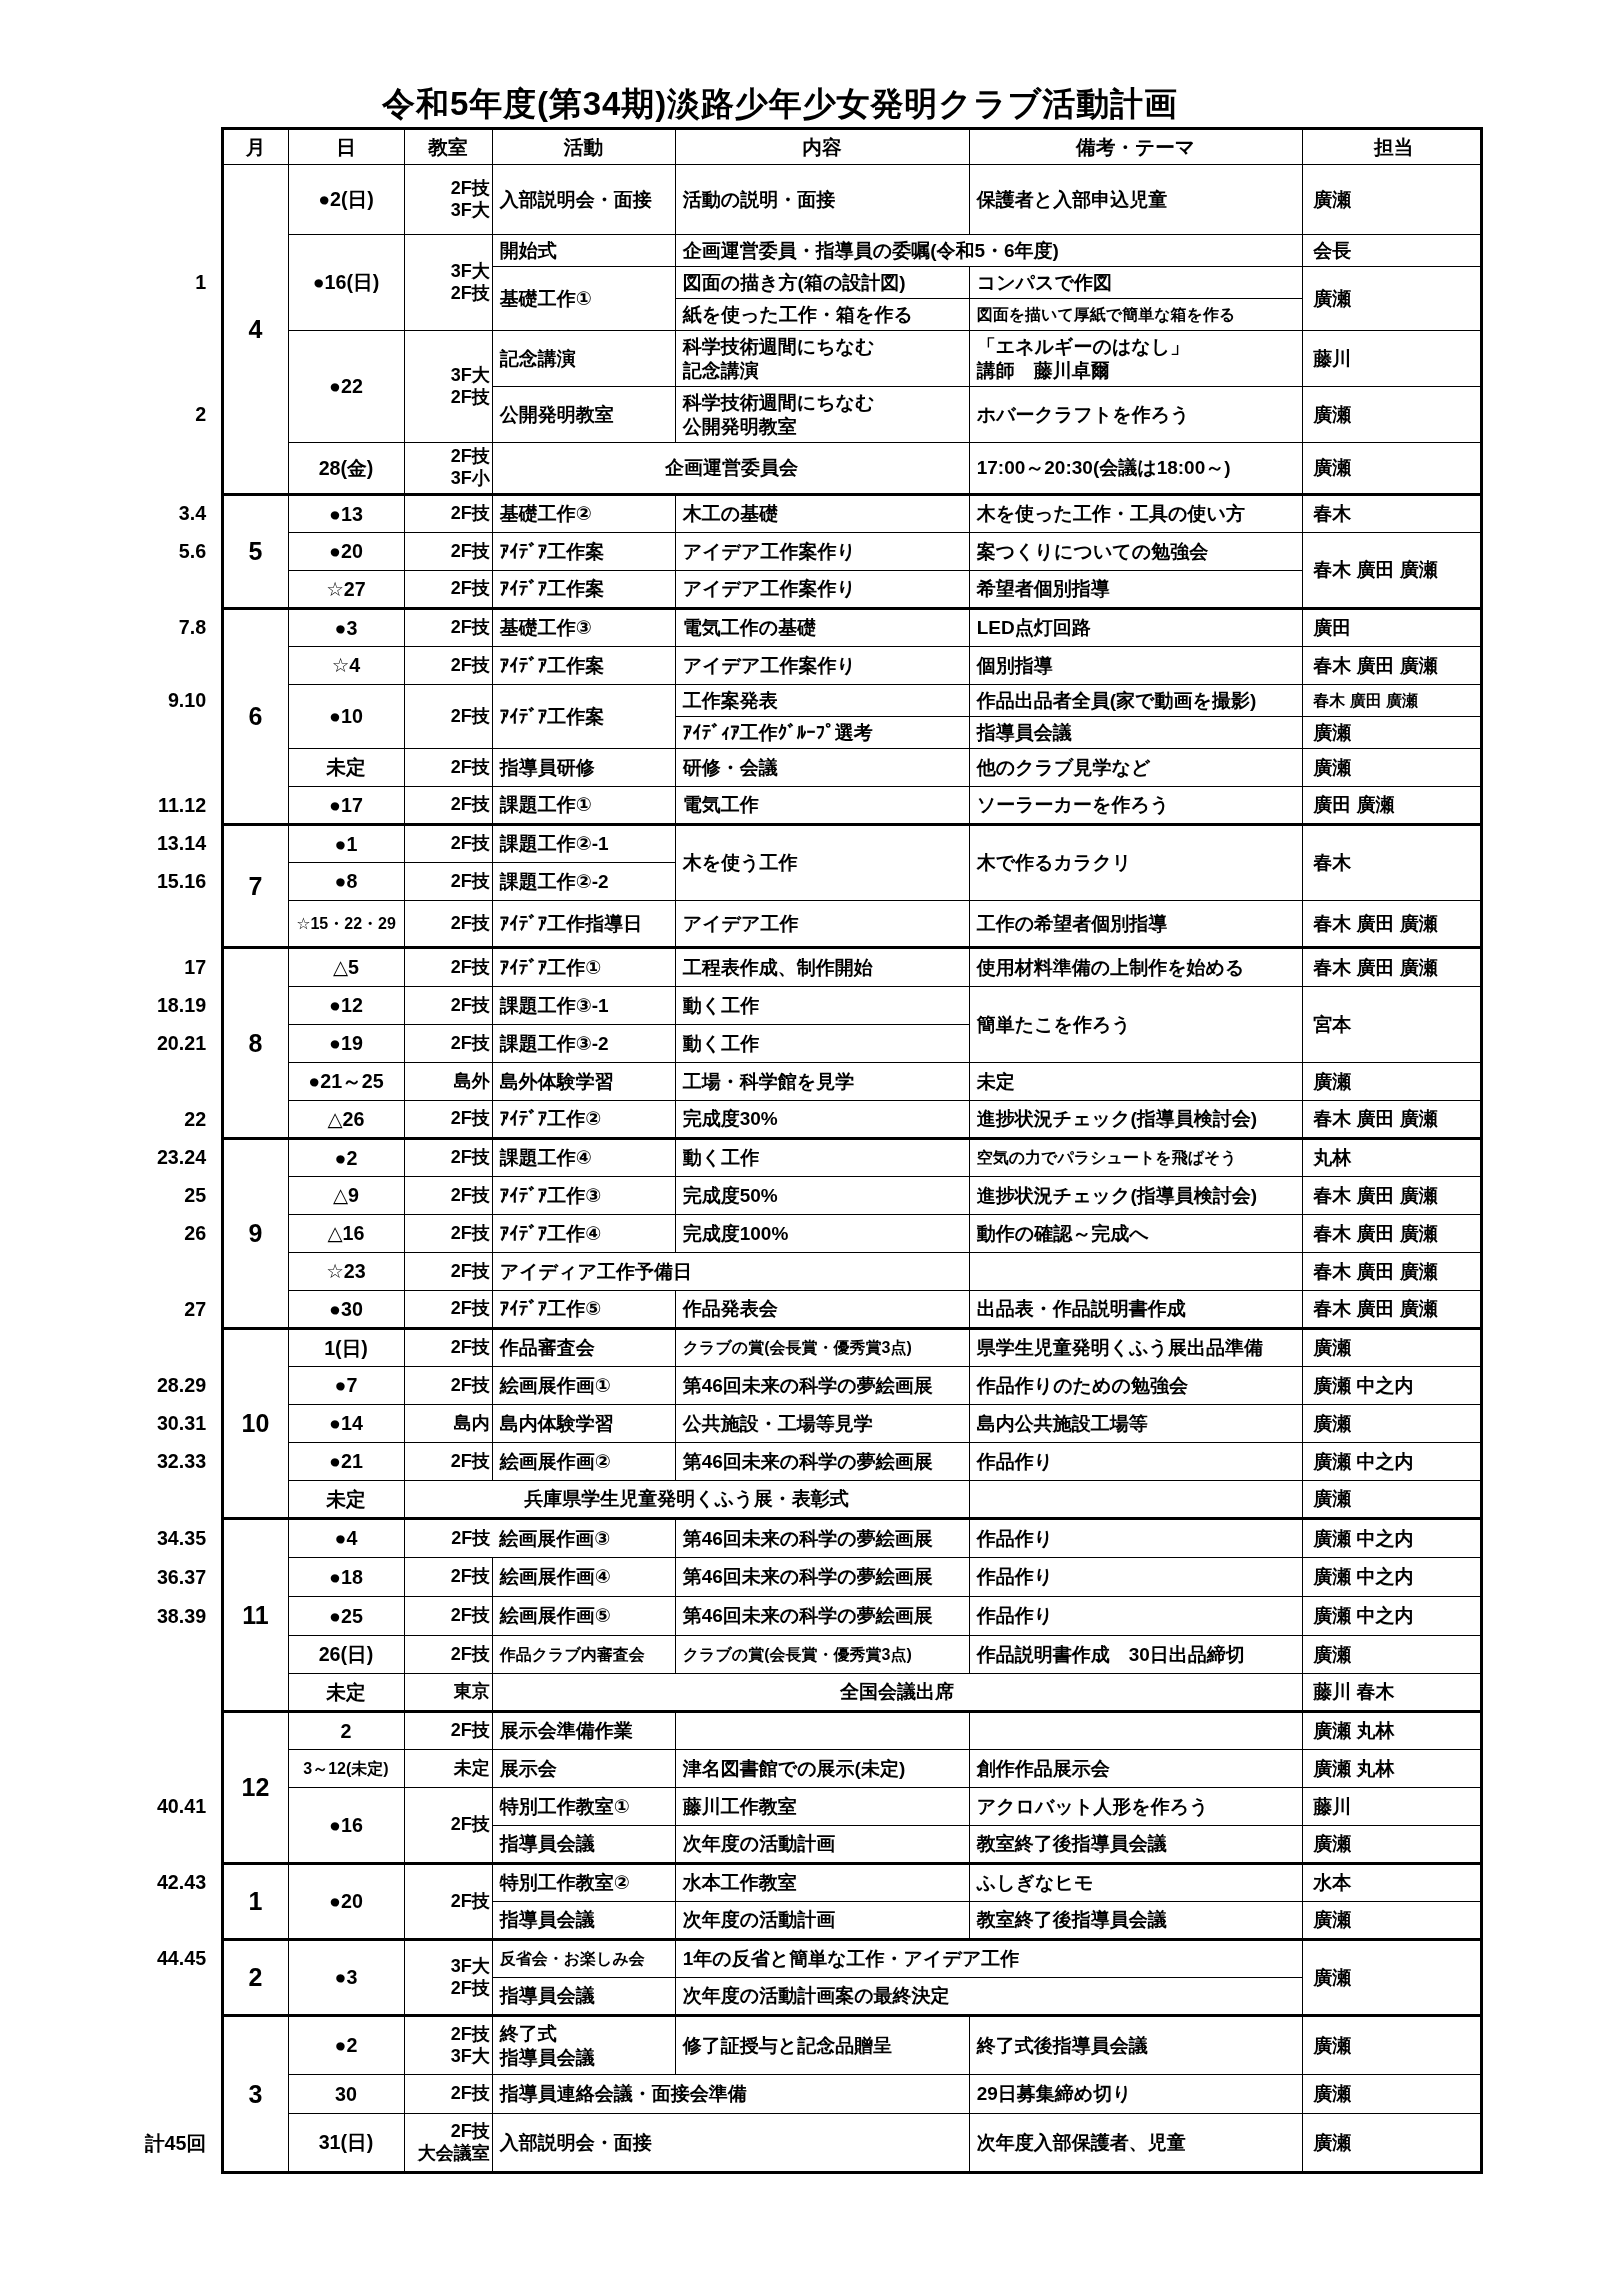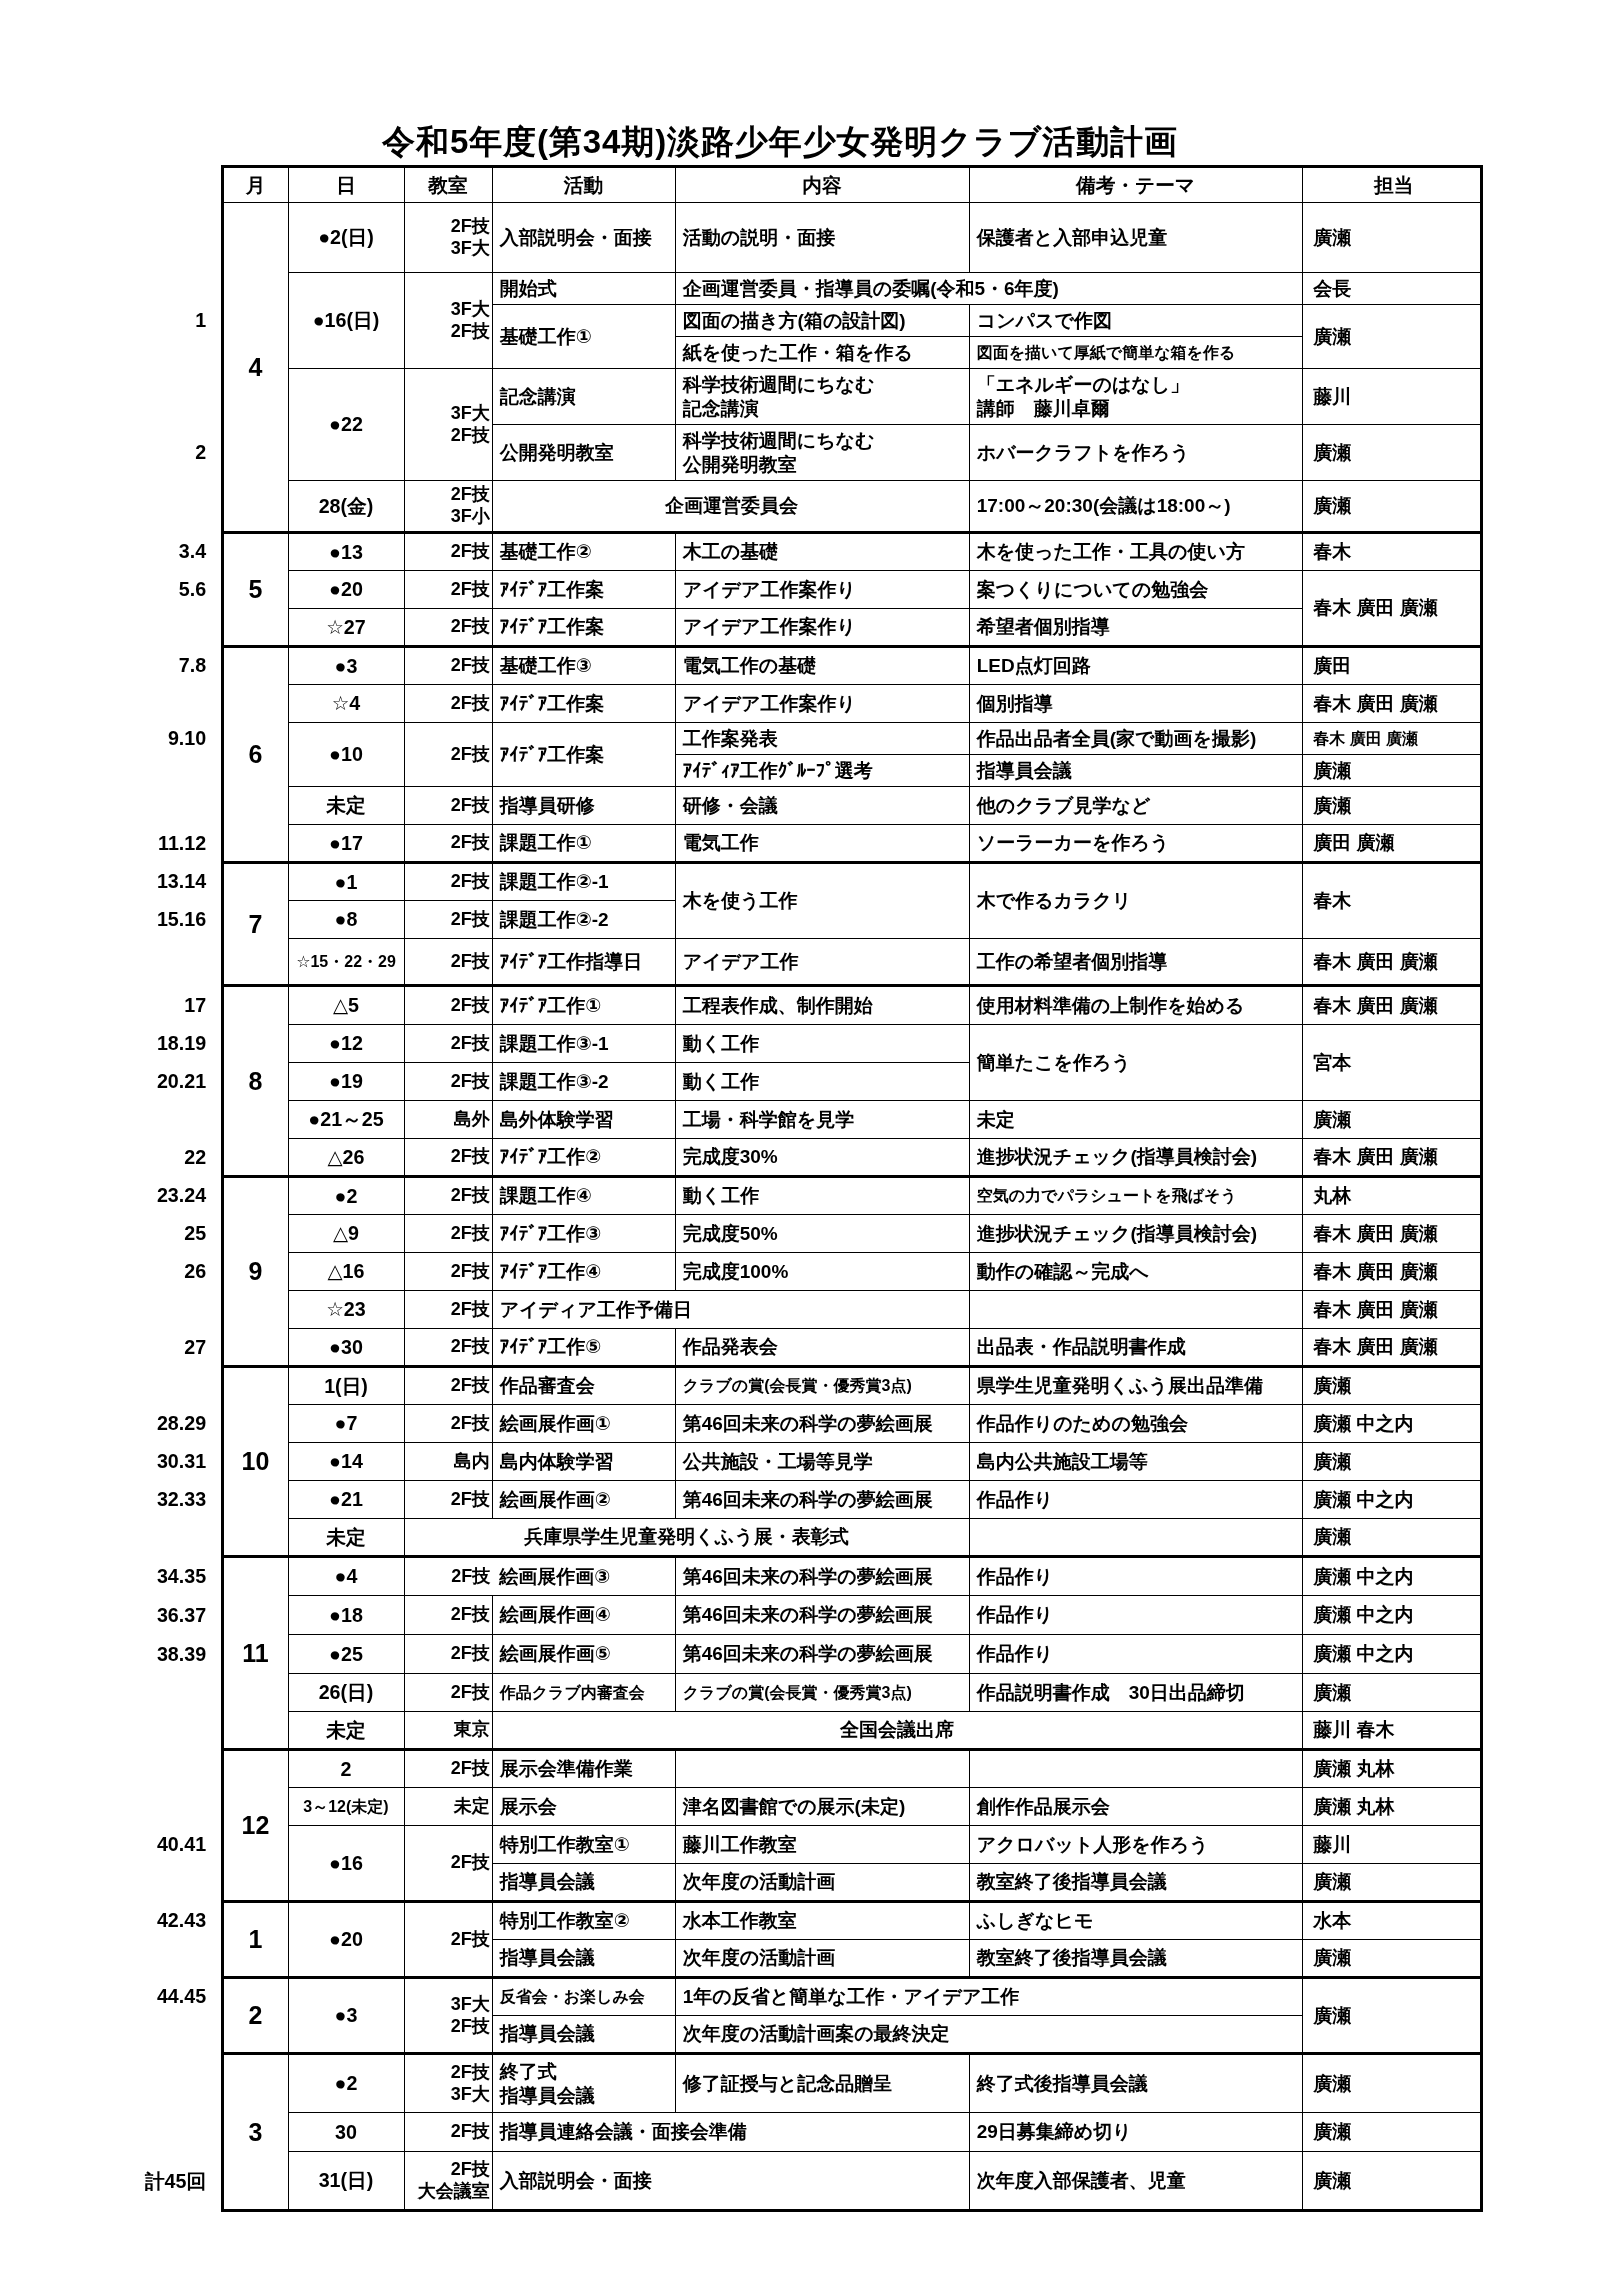--- a/index.html
+++ b/index.html
@@ -1,18 +1,18 @@
 <!DOCTYPE html>
 <html style="font-size:14.3px"><head>
 <meta charset="utf-8">
 <style>
   html,body{margin:0;padding:0;background:#fff;}
   body{width:1621px;height:2293px;overflow:hidden;
        font-family:"Liberation Sans","DejaVu Sans",sans-serif;color:#000;}
-  .wrap{width:1402px;margin:0 0 0 79px;padding-top:120px;position:relative;}
+  .wrap{width:1402px;margin:0 0 0 79px;padding-top:82px;position:relative;}
   .doc-title{font-size:33px;font-weight:bold;text-align:center;letter-spacing:0.9px;}
   .doc-subtitle{font-size:19px;font-weight:bold;text-align:right;padding:7.2px 36px 9px 0;}
   table{border-collapse:collapse;table-layout:fixed;width:1402px;}
   col.w-gut{width:143px}col.w-mo{width:66px}col.w-day{width:116px}col.w-rm{width:88px}
   col.w-act{width:183px}col.w-co{width:294px}col.w-no{width:333px}col.w-st{width:179px}
   td,th{box-sizing:border-box;padding:0.9px 5.4px;vertical-align:middle;
         font-weight:bold;white-space:pre-line;line-height:1.22;overflow:hidden;}
   .g{border:none;text-align:right;padding-right:14.3px;font-size:19.7px;}
   .c{border:1.8px solid #000;font-size:19px;}
   thead .c{font-size:19.7px;text-align:center;border-top-width:3.6px;height:36px;}

